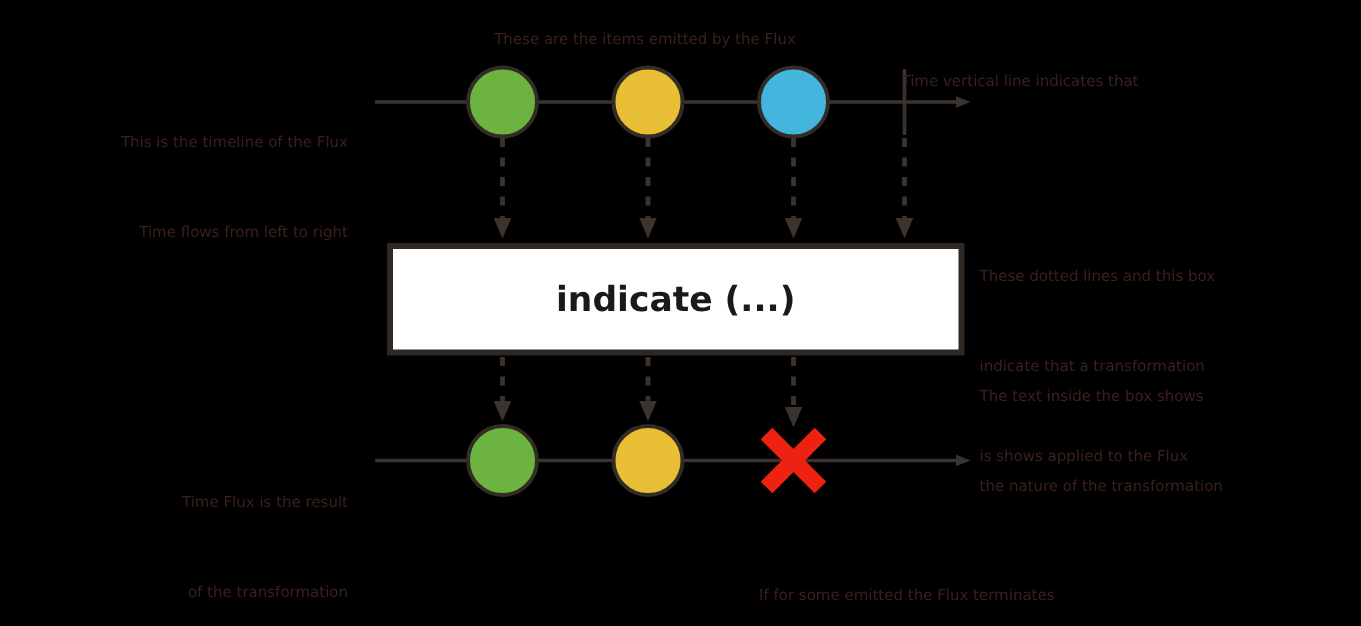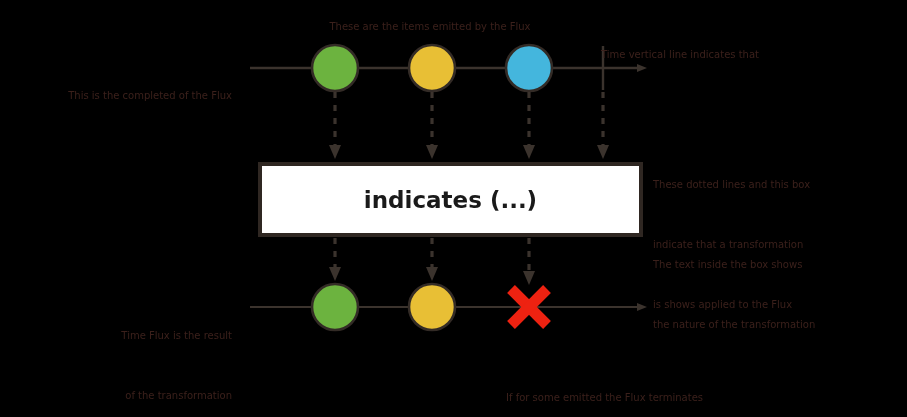--- a/index.html
+++ b/index.html
@@ -98,24 +98,25 @@
       <circle cx="335" cy="307" r="23" fill="#6cb33f" stroke="#332b26" stroke-width="2.6"></circle>
       <circle cx="432" cy="307" r="23" fill="#e8bf35" stroke="#332b26" stroke-width="2.6"></circle>
 
       <g>
         <line x1="511" y1="289" x2="547" y2="325" stroke="#ee2211" stroke-width="11" stroke-linecap="butt"></line>
         <line x1="547" y1="289" x2="511" y2="325" stroke="#ee2211" stroke-width="11" stroke-linecap="butt"></line>
       </g>
     </g>
   </svg>
 
-  <div class="op-label">indicates (...)</div>
+  <div class="op-label">indicate (...)</div>
 
   <div class="annot right" style="left:0px; top:46px; width:232px;">
-    <div>This is the completed of the Flux</div>
+    <div>This is the timeline of the Flux</div>
+    <div>Time flows from left to right</div>
   </div>
 
   <div class="annot center" style="left:282px; top:17px; width:296px;">These are the items emitted by the Flux</div>
 
   <div class="annot left" style="left:601px; top:5px; width:300px;">
     <div>Time vertical line indicates that</div>
   </div>
 
   <div class="annot left" style="left:653px; top:135px; width:254px;">
     <div>These dotted lines and this box</div>

